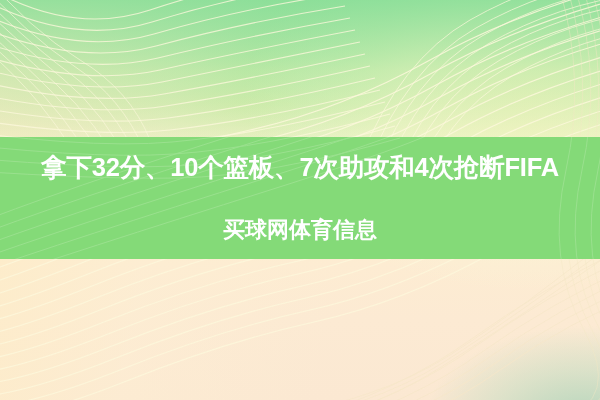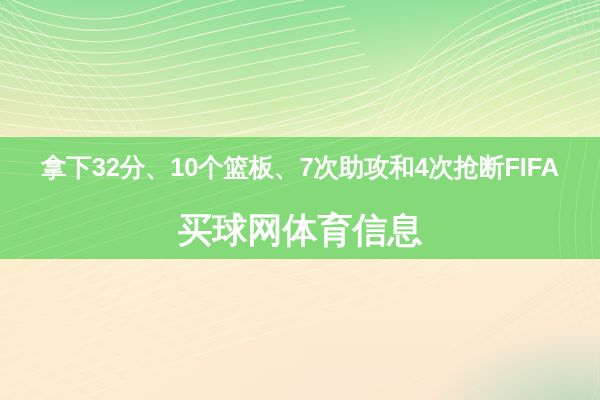--- a/index.html
+++ b/index.html
@@ -141,21 +141,21 @@
     line-height: 38px;
     letter-spacing: 0px;
     white-space: nowrap;
     text-align: right;
   }
   .band-text.line1 {
     font-size: 25.5px;
     letter-spacing: -0.2px;
   }
   .band-text.line2 {
-    font-size: 35px;
+    font-size: 22px;
     margin-top: 25px;
   }
 </style>
 </head>
 <body>
 
 <div id="banner">
 
   <div class="bg-base"></div>
   <div class="bg-warm-left"></div>

